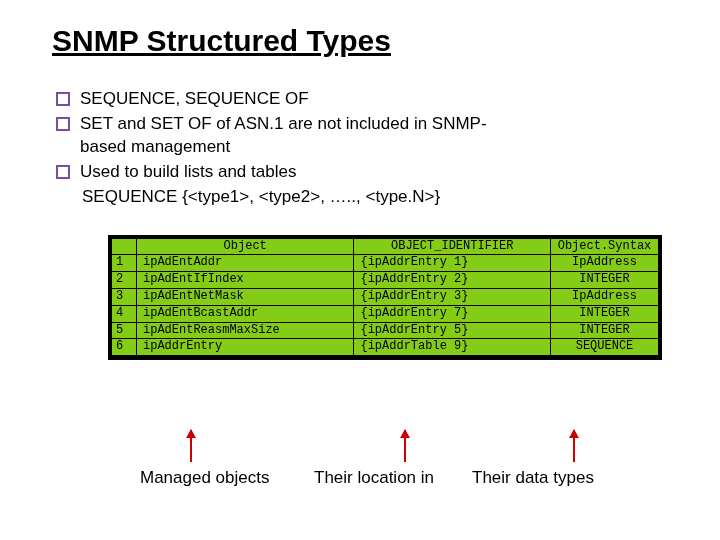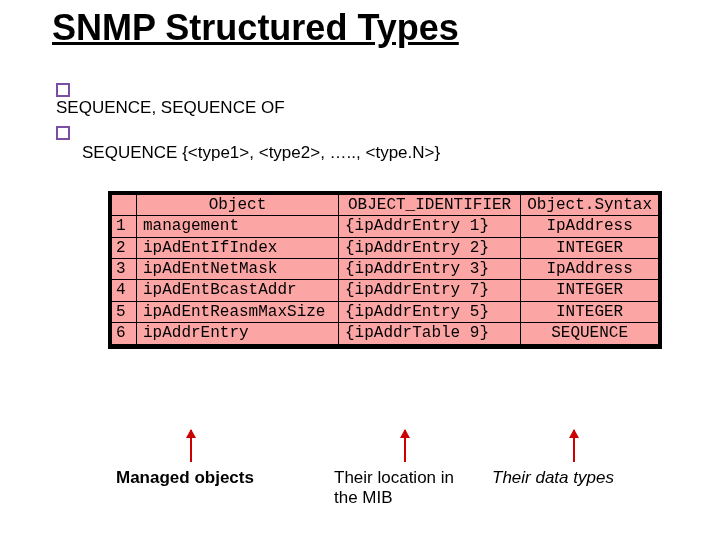--- a/index.html
+++ b/index.html
@@ -3,53 +3,52 @@
 <meta charset="utf-8">
 <style>
   html,body{margin:0;padding:0;}
   body{
     width:720px;height:540px;
     font-family:"Comic Sans MS","Comic Sans",cursive,sans-serif;
     background:#fff;color:#000;
     position:relative;
   }
   .title{
-    font-size:36px;
+    font-size:30px;
     font-weight:bold;
     text-decoration:underline;
-    padding:7px 0 0 52px;
+    padding:24px 0 0 52px;
   }
   .bullets{
     padding:30px 0 0 56px;
     font-size:17px;
     line-height:1.35;
   }
   .bul{
     display:flex;
     align-items:flex-start;
     margin-bottom:2px;
-    flex-direction:column;
   }
   .sq{
     display:inline-block;
     width:10px;height:10px;
     border:2px solid #7a4fa3;
     margin:4px 10px 0 0;
     flex:0 0 auto;
   }
   .bul-text{max-width:430px;}
   .indent{padding-left:26px;font-size:17px;}
   .table-wrap{
     border:3px solid #000;
     border-bottom-width:4px;
     margin:26px 58px 0 108px;
     font-family:"Courier New",monospace;
-    font-size:16px;
+    font-size:12px;
     line-height:1.15;
-    background:#fca5a5;
+    background:#84cc16;
   }
   table{border-collapse:collapse;width:100%;}
   td{
     border:1px solid #000;
     padding:1px 6px;
     white-space:nowrap;
   }
   td.num{width:18px;text-align:left;padding-left:4px;padding-right:2px;}
   tr.head td{text-align:center;}
   td.syntax{width:95px;text-align:center;}
@@ -77,36 +76,41 @@
 
 <div class="title">SNMP Structured Types</div>
 
 <div class="bullets">
   <div class="bul">
     <span class="sq"></span>
     <span class="bul-text">SEQUENCE, SEQUENCE OF</span>
   </div>
   <div class="bul">
     <span class="sq"></span>
+    <span class="bul-text">SET and SET OF of ASN.1 are not included in SNMP-based management</span>
+  </div>
+  <div class="bul">
+    <span class="sq"></span>
+    <span class="bul-text">Used to build lists and tables</span>
   </div>
   <div class="indent">SEQUENCE {&lt;type1&gt;, &lt;type2&gt;, ….., &lt;type.N&gt;}</div>
 </div>
 
 <div class="table-wrap">
   <table>
     <tbody>
         <tr class="head">
       <td class="num"></td>
       <td>Object</td>
       <td>OBJECT_IDENTIFIER</td>
       <td class="syntax">Object.Syntax</td>
     </tr>
     <tr>
       <td class="num">1</td>
-      <td>management</td>
+      <td>ipAdEntAddr</td>
       <td>{ipAddrEntry 1}</td>
       <td class="syntax">IpAddress</td>
     </tr>
     <tr>
       <td class="num">2</td>
       <td>ipAdEntIfIndex</td>
       <td>{ipAddrEntry 2}</td>
       <td class="syntax">INTEGER</td>
     </tr>
     <tr>
@@ -135,19 +139,18 @@
     </tr>
   </tbody>
     </table>
 </div>
 
 <div class="arrow" style="left:190px;top:430px;"></div>
 <div class="arrow" style="left:404px;top:430px;"></div>
 <div class="arrow" style="left:573px;top:430px;"></div>
 
 <div class="captions" style="top:468px;">
-  <div class="cap" style="left:116px;font-weight:bold;">Managed objects</div>
-  <div class="cap" style="left:334px;">
+  <div class="cap" style="left:140px;">Managed objects</div>
+  <div class="cap" style="left:314px;">
     <div>Their location in</div>
-    <div>the MIB</div>
   </div>
-  <div class="cap" style="left:492px;font-style:italic;">Their data types</div>
+  <div class="cap" style="left:472px;">Their data types</div>
 </div>
 
 </body></html>

